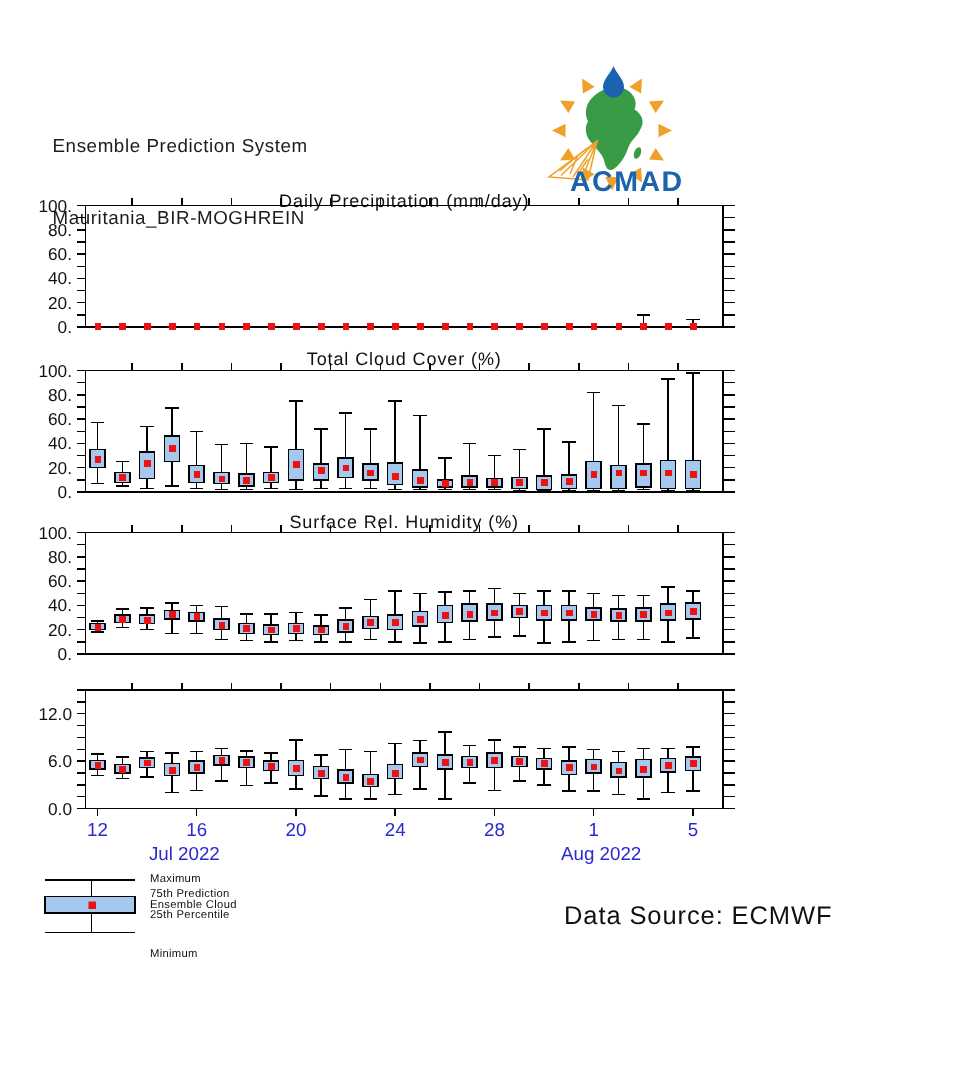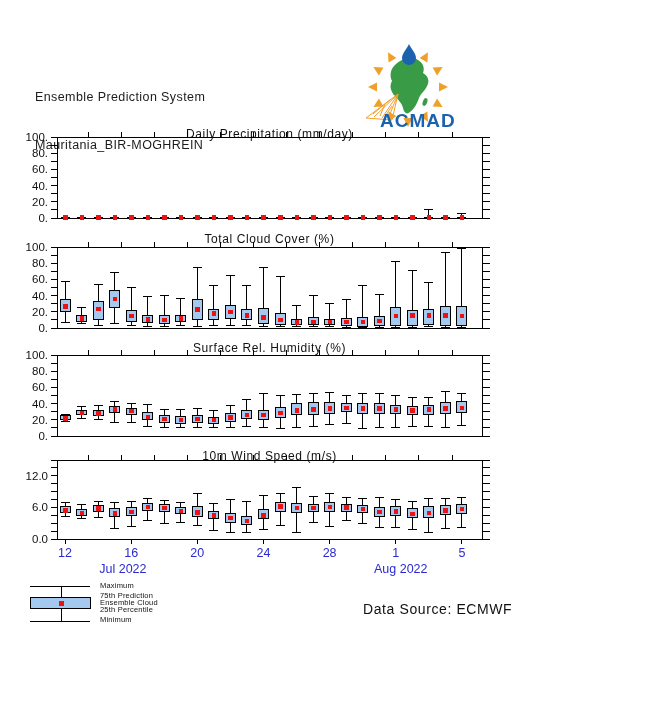--- a/index.html
+++ b/index.html
@@ -7,21 +7,21 @@
         font-family:"Liberation Sans", sans-serif;color:#1a1a1a;padding-left:12px;}
   .header{position:absolute;left:35px;top:57px;font-size:12.5px;line-height:16px;
           letter-spacing:0.4px;color:#1c1c1c;white-space:pre;}
   .logo{position:absolute;left:358px;top:42px;width:100px;height:88px;}
   .panel-title{position:absolute;left:57px;width:425px;text-align:center;font-size:12px;
                letter-spacing:0.6px;color:#111;}
   #chart{position:absolute;left:0;top:125px;}
   .legend-glyph{position:absolute;left:28px;top:582px;}
   .legend-label{position:absolute;left:100px;font-size:7.5px;line-height:8px;
                 letter-spacing:0.2px;color:#111;}
-  .footer{position:absolute;left:363px;top:601px;font-size:14px;letter-spacing:0.6px;color:#111;}
+  .footer{position:absolute;left:376px;top:601px;font-size:17px;letter-spacing:0.6px;color:#111;}
 </style>
 </head>
 <body>
 
 <div class="page">
 
   <div class="header">
     <div>Ensemble Prediction System</div>
     <div>Mauritania_BIR-MOGHREIN</div>
   </div>
@@ -48,21 +48,20 @@
     <g stroke="#F0A028" stroke-width="1" fill="none">
       <path d="M40 52 L8 76 L34 78 Z"></path>
       <path d="M40 52 L16 75 M40 52 L24 76 M40 52 L30 77 M33 57 L15 72 M27 62 L22 74 M34 64 L28 73"></path>
     </g>
     <text x="22" y="85" font-family="Liberation Sans, sans-serif" font-size="19" font-weight="bold" fill="#1C63AE" letter-spacing="1">ACMAD</text>
   </svg>
 
   <div class="panel-title" style="top:127px">Daily Precipitation (mm/day)</div>
   <div class="panel-title" style="top:232px">Total Cloud Cover (%)</div>
   <div class="panel-title" style="top:341px">Surface Rel. Humidity (%)</div>
-  <div class="panel-title" style="top:449px">10m Wind Speed (m/s)</div>
 
   <svg id="chart" width="651" height="465">
       <g shape-rendering="crispEdges">
         <rect x="57" y="12" width="425" height="81" fill="none" stroke="#000000" stroke-width="1"></rect>
         <line x1="51" y1="93" x2="57" y2="93" stroke="#000000" stroke-width="1"></line>
         <line x1="482" y1="93" x2="490" y2="93" stroke="#000000" stroke-width="1"></line>
         <line x1="51" y1="84.9" x2="57" y2="84.9" stroke="#000000" stroke-width="1"></line>
         <line x1="482" y1="84.9" x2="490" y2="84.9" stroke="#000000" stroke-width="1"></line>
         <line x1="51" y1="76.8" x2="57" y2="76.8" stroke="#000000" stroke-width="1"></line>
         <line x1="482" y1="76.8" x2="490" y2="76.8" stroke="#000000" stroke-width="1"></line>
@@ -955,17 +954,17 @@
       <line x1="2" y1="39.5" x2="62" y2="39.5"></line>
       <line x1="33" y1="4.5" x2="33" y2="39.5"></line>
       <rect x="2" y="15.5" width="60" height="11" fill="#A5C9EE"></rect>
     </g>
     <rect x="31" y="19" width="5" height="5" fill="#EE1111"></rect>
   </svg>
   <div class="legend-label" style="top:582px">Maximum</div>
   <div class="legend-label" style="top:592px">75th Prediction</div>
   <div class="legend-label" style="top:599px">Ensemble Cloud</div>
   <div class="legend-label" style="top:606px">25th Percentile</div>
-  <div class="legend-label" style="top:616px">Minimum</div>
+  <div class="legend-label" style="top:632px">Minimum</div>
 
   <div class="footer">Data Source: ECMWF</div>
 
 </div>
 
 </body></html>

